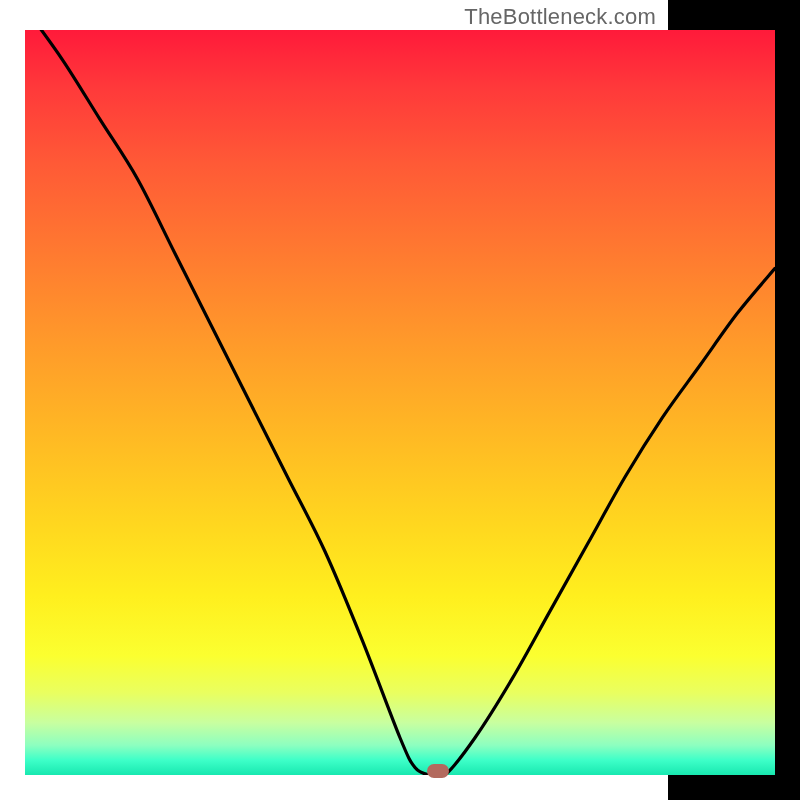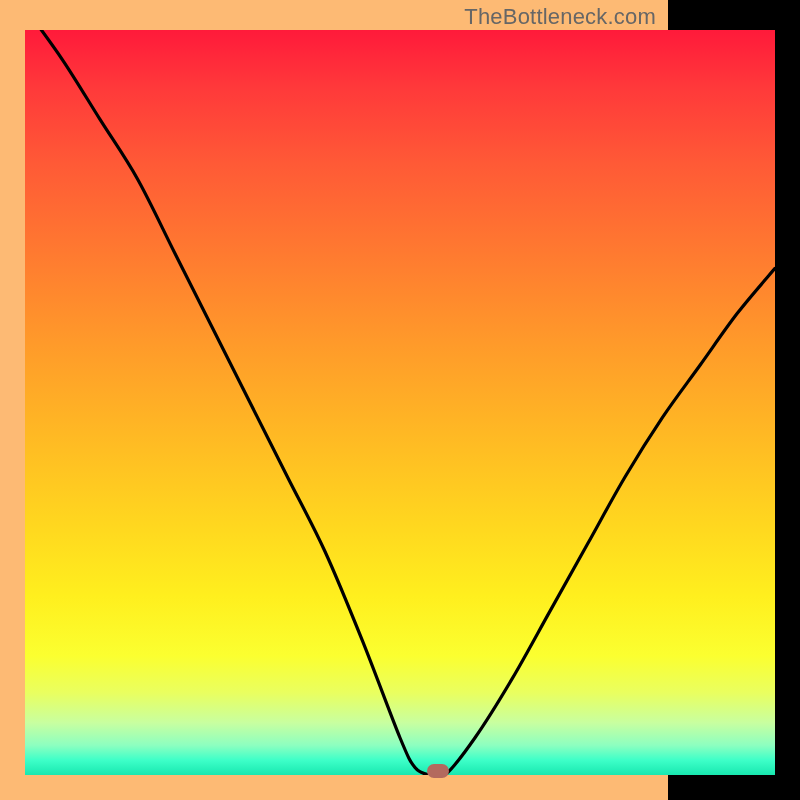--- a/index.html
+++ b/index.html
@@ -10,21 +10,21 @@
     background: #000;
     overflow: hidden;
     font-family: Arial, Helvetica, sans-serif;
   }
   .frame {
     position: absolute;
     left: 0;
     top: 0;
     width: 668px;
     height: 800px;
-    background: #fdba74;
+    background: #ffffff;
   }
   .watermark {
     position: absolute;
     top: 4px;
     right: 12px;
     color: #666;
     font-size: 22px;
     font-weight: 400;
     letter-spacing: 0.2px;
     z-index: 10;

